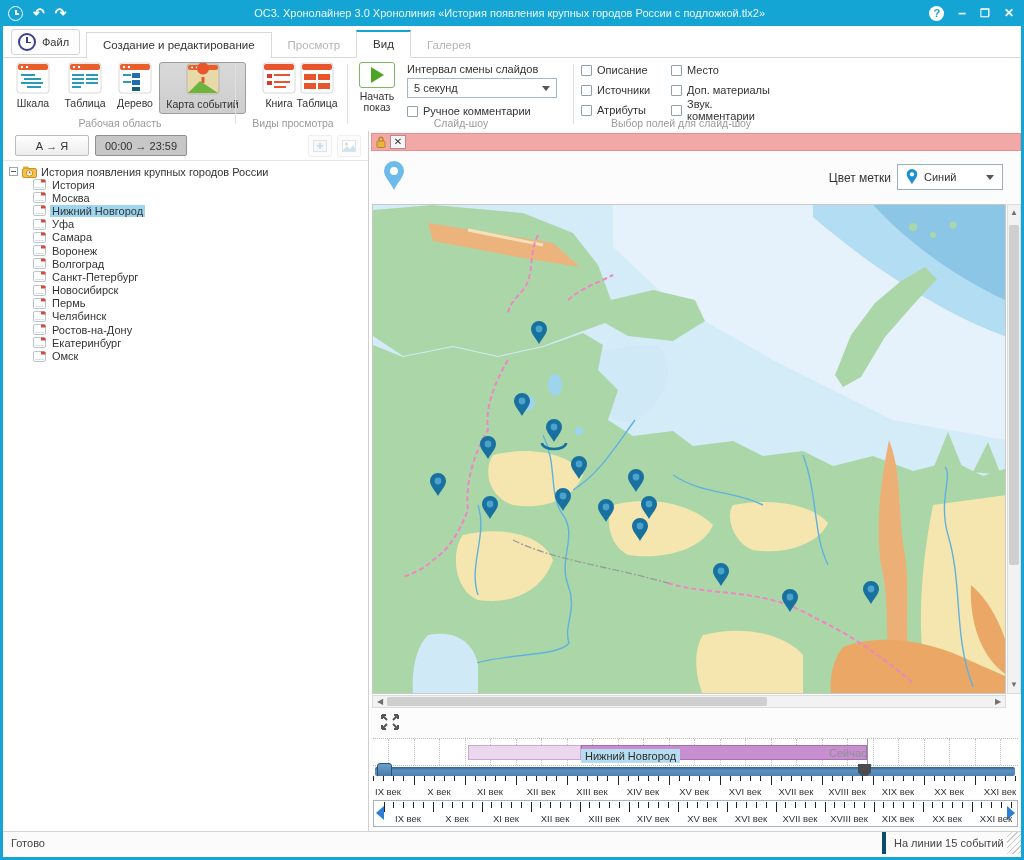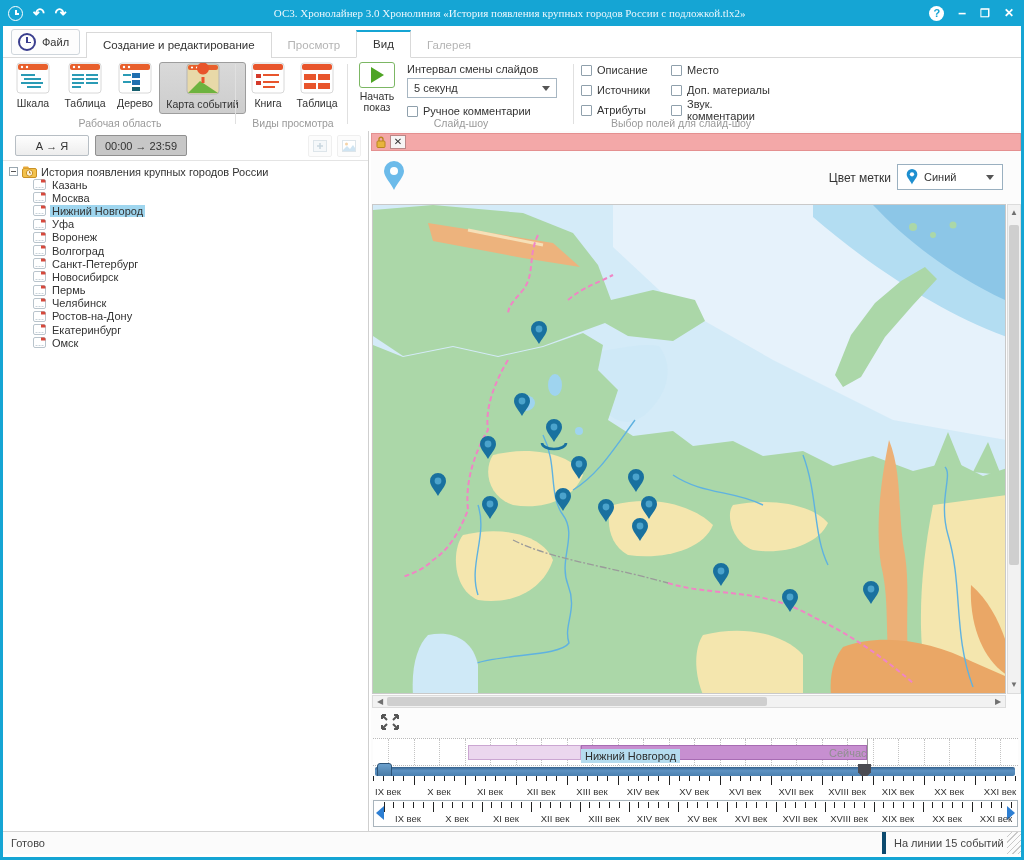--- a/index.html
+++ b/index.html
@@ -5,21 +5,21 @@
   * { margin:0; padding:0; box-sizing:border-box; }
   html,body { width:1024px; height:860px; overflow:hidden; background:#e8e8e8;
               font-family:"Liberation Sans", sans-serif; font-size:11px; color:#333; }
   .window { position:relative; width:1024px; height:860px; background:#fff;
             border:3px solid #15a5d4; border-top:none; }
 
   
   .titlebar { position:absolute; left:-3px; top:0; width:1024px; height:26px; background:#15a5d4;
               display:flex; align-items:center; color:#fff; }
   .tb-icons-left { display:flex; align-items:center; gap:10px; padding-left:8px; width:90px; }
-  .tb-title { flex:1; text-align:center; font-size:11px; color:#eaf7fd;font-family:Liberation Serif, serif; }
+  .tb-title { flex:1; text-align:center; font-size:11px; color:#eaf7fd; }
   .tb-icons-right { display:flex; align-items:center; gap:14px; padding-right:10px; }
   .tb-glyph { font-size:14px; line-height:1; cursor:default; font-weight:bold; }
   .tb-clock { width:15px; height:15px; border:1.5px solid #fff; border-radius:50%; position:relative; }
   .tb-clock:before { content:""; position:absolute; left:6px; top:3px; width:1.5px; height:5px; background:#fff; }
   .tb-clock:after  { content:""; position:absolute; left:6px; top:6.5px; width:4px; height:1.5px; background:#fff; }
   .tb-help { width:15px; height:15px; border-radius:50%; background:#fff; color:#15a5d4;
              font-size:11px; font-weight:bold; text-align:center; line-height:15px; }
 
   
   .ribbon { position:absolute; left:0; top:26px; width:1018px; height:105px; background:#fff; }
@@ -216,21 +216,21 @@
             <path d="M2,30 L14,18 L32,30 Z" fill="#6db33f"></path>
             <path d="M17,10 a4.5,4.5 0 1 1 0.01,0 M17,14 l0,6" stroke="#e8552c" stroke-width="3" fill="#e8552c"></path>
           </svg>
           <div class="tlabel">Карта событий</div>
         </div>
         <div class="glabel">Рабочая область</div>
       </div>
       <div class="gsep" style="left:232px"></div>
 
       <div class="rgroup" style="left:240px; width:100px;">
-        <div class="tool-btn" style="left:1px;">
+        <div class="tool-btn" style="left:12px;">
           <svg class="doc-icon" viewBox="0 0 34 32">
             <rect x="1" y="1" width="32" height="30" rx="3" fill="#fff" stroke="#d8d8d8"></rect>
             <rect x="2" y="2" width="30" height="6" rx="2" fill="#e8552c"></rect>
             <rect x="5" y="12" width="5" height="4" fill="#d43a2a"></rect>
               <rect x="12" y="12" width="16" height="2" fill="#e8552c"></rect>
             <rect x="5" y="19" width="5" height="4" fill="#d43a2a"></rect>
               <rect x="12" y="19" width="16" height="2" fill="#e8552c"></rect>
             <rect x="12" y="24" width="12" height="2" fill="#e8552c"></rect>
           </svg>
           <div class="tlabel">Книга</div>
@@ -338,21 +338,21 @@
           </svg>
           <span class="tree-root-label">История появления крупных городов России</span>
         </div>
         <div id="tree-items">
             <div class="tree-item">
               <svg class="card-ico" viewBox="0 0 13 11">
                 <rect x="0.5" y="0.5" width="12" height="10" rx="1.5" fill="#fff" stroke="#b9c4cc"></rect>
                 <path d="M8,0.5 h3 a1.5,1.5 0 0 1 1.5,1.5 v1.5 h-4.5 Z" fill="#d6493c"></path>
                 <path d="M2.5,8.5 h8" stroke="#c9d3da" stroke-dasharray="2,1"></path>
               </svg>
-              <span class="lbl">Казань</span>
+              <span class="lbl">История</span>
             </div>
             <div class="tree-item">
               <svg class="card-ico" viewBox="0 0 13 11">
                 <rect x="0.5" y="0.5" width="12" height="10" rx="1.5" fill="#fff" stroke="#b9c4cc"></rect>
                 <path d="M8,0.5 h3 a1.5,1.5 0 0 1 1.5,1.5 v1.5 h-4.5 Z" fill="#d6493c"></path>
                 <path d="M2.5,8.5 h8" stroke="#c9d3da" stroke-dasharray="2,1"></path>
               </svg>
               <span class="lbl">Москва</span>
             </div>
             <div class="tree-item">
@@ -363,20 +363,28 @@
               </svg>
               <span class="lbl selected">Нижний Новгород</span>
             </div>
             <div class="tree-item">
               <svg class="card-ico" viewBox="0 0 13 11">
                 <rect x="0.5" y="0.5" width="12" height="10" rx="1.5" fill="#fff" stroke="#b9c4cc"></rect>
                 <path d="M8,0.5 h3 a1.5,1.5 0 0 1 1.5,1.5 v1.5 h-4.5 Z" fill="#d6493c"></path>
                 <path d="M2.5,8.5 h8" stroke="#c9d3da" stroke-dasharray="2,1"></path>
               </svg>
               <span class="lbl">Уфа</span>
+            </div>
+            <div class="tree-item">
+              <svg class="card-ico" viewBox="0 0 13 11">
+                <rect x="0.5" y="0.5" width="12" height="10" rx="1.5" fill="#fff" stroke="#b9c4cc"></rect>
+                <path d="M8,0.5 h3 a1.5,1.5 0 0 1 1.5,1.5 v1.5 h-4.5 Z" fill="#d6493c"></path>
+                <path d="M2.5,8.5 h8" stroke="#c9d3da" stroke-dasharray="2,1"></path>
+              </svg>
+              <span class="lbl">Самара</span>
             </div>
             <div class="tree-item">
               <svg class="card-ico" viewBox="0 0 13 11">
                 <rect x="0.5" y="0.5" width="12" height="10" rx="1.5" fill="#fff" stroke="#b9c4cc"></rect>
                 <path d="M8,0.5 h3 a1.5,1.5 0 0 1 1.5,1.5 v1.5 h-4.5 Z" fill="#d6493c"></path>
                 <path d="M2.5,8.5 h8" stroke="#c9d3da" stroke-dasharray="2,1"></path>
               </svg>
               <span class="lbl">Воронеж</span>
             </div>
             <div class="tree-item">

